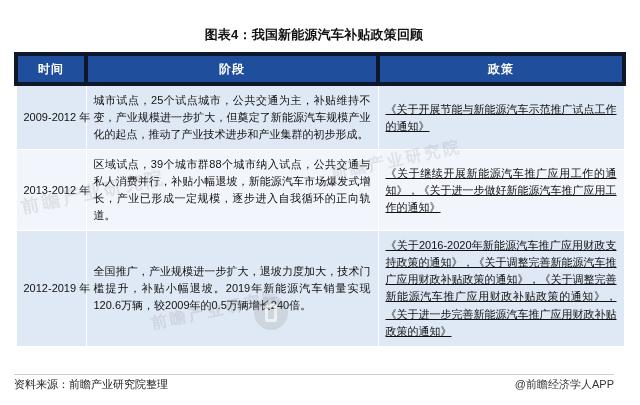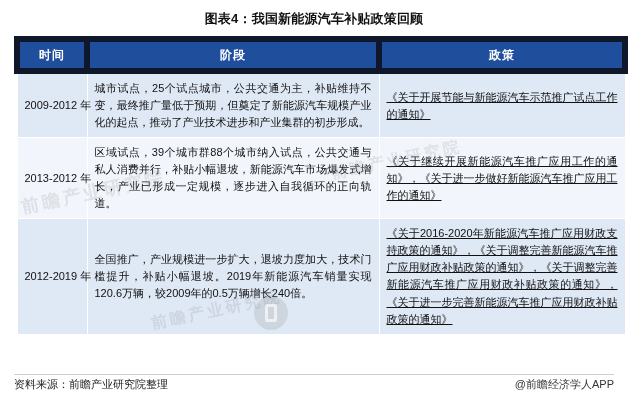--- a/index.html
+++ b/index.html
@@ -13,21 +13,21 @@
     font-family: "Liberation Sans", sans-serif;
     color: #1a1a1a;
     position: relative;
     overflow: hidden;
   }
   .page {
     width: 628px;
     height: 405px;
     position: relative;
     box-sizing: border-box;
-    padding: 0 14px;
+    padding: 16px 14px;
   }
   .title {
     text-align: center;
     font-size: 13px;
     font-weight: bold;
     color: #111;
     padding: 10px 0 8px 0;
     letter-spacing: 0.2px;
   }
   table.policy {
@@ -35,21 +35,21 @@
     border-collapse: collapse;
     table-layout: fixed;
     font-size: 11px;
   }
   table.policy th {
     background: #1f4e9c;
     color: #ffffff;
     font-size: 12px;
     font-weight: bold;
     height: 24px;
-    border: 6px solid #0f172a;
+    border: 4px solid #0f172a;
     letter-spacing: 1px;
   }
   table.policy td {
     border: 1px solid #ffffff;
     vertical-align: middle;
     padding: 6px 7px;
     line-height: 1.55;
     font-size: 11px;
   }
   .col-time { width: 70px; }
@@ -157,21 +157,21 @@
     <thead>
       <tr>
         <th>时间</th>
         <th>阶段</th>
         <th>政策</th>
       </tr>
     </thead>
     <tbody>
       <tr class="row-odd">
         <td class="time">2009-2012 年</td>
-        <td class="stage">城市试点，25个试点城市，公共交通为主，补贴维持不变，最终推广量低于预期，但奠定了新能源汽车规模产业化的起点，推动了产业技术进步和产业集群的初步形成。</td>
+        <td class="stage">城市试点，25个试点城市，公共交通为主，补贴维持不变，产业规模进一步扩大，但奠定了新能源汽车规模产业化的起点，推动了产业技术进步和产业集群的初步形成。</td>
         <td class="policy">《关于开展节能与新能源汽车示范推广试点工作的通知》</td>
       </tr>
       <tr class="row-even">
         <td class="time">2013-2012 年</td>
         <td class="stage">区域试点，39个城市群88个城市纳入试点，公共交通与私人消费并行，补贴小幅退坡，新能源汽车市场爆发式增长，产业已形成一定规模，逐步进入自我循环的正向轨道。</td>
         <td class="policy">《关于继续开展新能源汽车推广应用工作的通知》，《关于进一步做好新能源汽车推广应用工作的通知》</td>
       </tr>
       <tr class="row-odd">
         <td class="time">2012-2019 年</td>
         <td class="stage">全国推广，产业规模进一步扩大，退坡力度加大，技术门槛提升，补贴小幅退坡。2019年新能源汽车销量实现120.6万辆，较2009年的0.5万辆增长240倍。</td>

